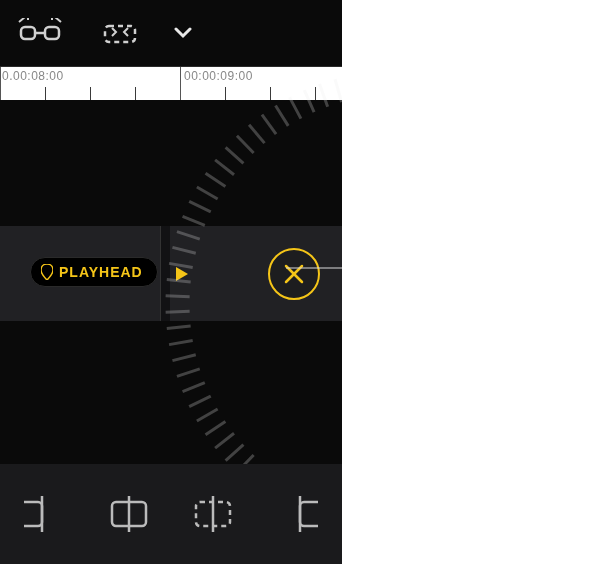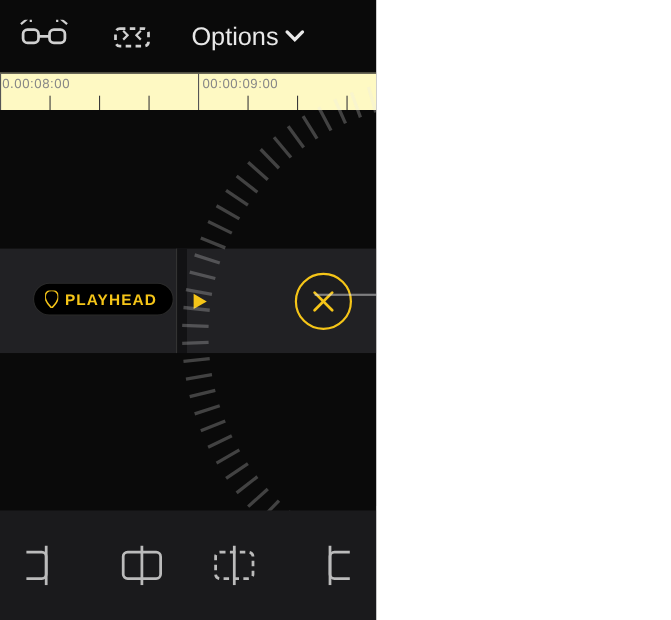--- a/index.html
+++ b/index.html
@@ -46,21 +46,21 @@
       font-size: 23px;
       font-weight: 500;
       cursor: pointer;
     }
     .options-btn svg { stroke: #e8e8e8; }
     
     .ruler {
       height: 34px;
       position: relative;
       border-top: 1px solid #2a2a2a;
-      background: #fef9c3;
+      background: #ffffff;
     }
     .ruler-tick-major {
       position: absolute;
       top: 0;
       height: 100%;
       border-left: 1px solid #555;
     }
     .ruler-tick-minor {
       position: absolute;
       top: 20px;
@@ -211,21 +211,20 @@
       </svg>
     </div>
     <div class="tool-icon">
       <svg width="42" height="30" viewBox="0 0 42 30">
         <rect x="6" y="8" width="30" height="16" rx="4" stroke-width="2.5" stroke-dasharray="5 4"></rect>
         <polyline points="14,14 18,18 14,22" stroke-width="2" fill="none" transform="translate(-1,-4)"></polyline>
         <polyline points="28,14 24,18 28,22" stroke-width="2" fill="none" transform="translate(1,-4)"></polyline>
       </svg>
     </div>
     <div class="options-btn">
-      <span>Options</span>
       <svg width="18" height="12" viewBox="0 0 18 12">
         <polyline points="2,2 9,9 16,2" stroke-width="3" fill="none" stroke-linecap="round"></polyline>
       </svg>
     </div>
   </div>
 
   <div class="ruler">
     <div class="ruler-tick-major" style="left:0"></div>
     <div class="ruler-label" style="left:2px">0.00:08:00</div>
     <div class="ruler-tick-minor" style="left:45px"></div>

